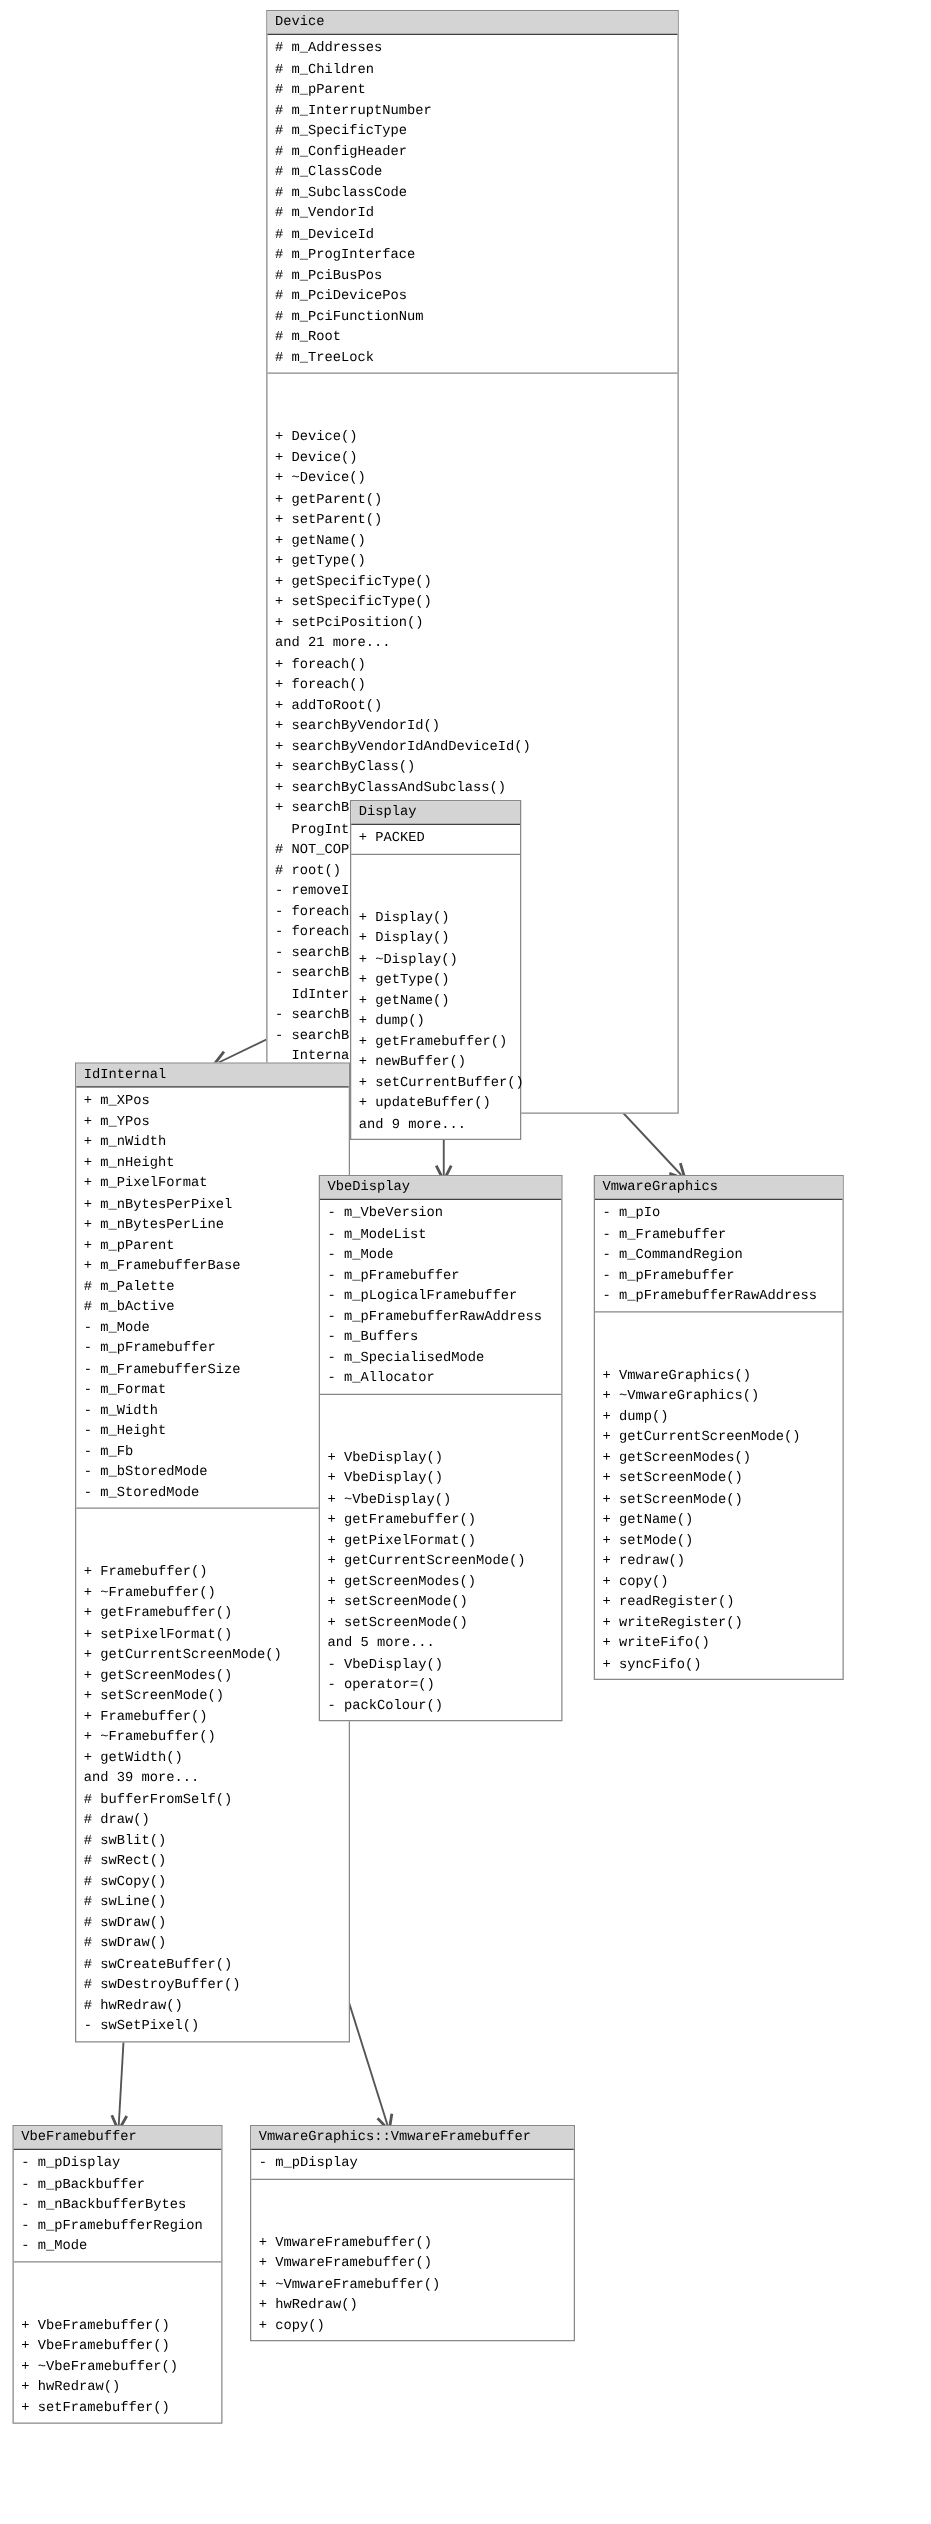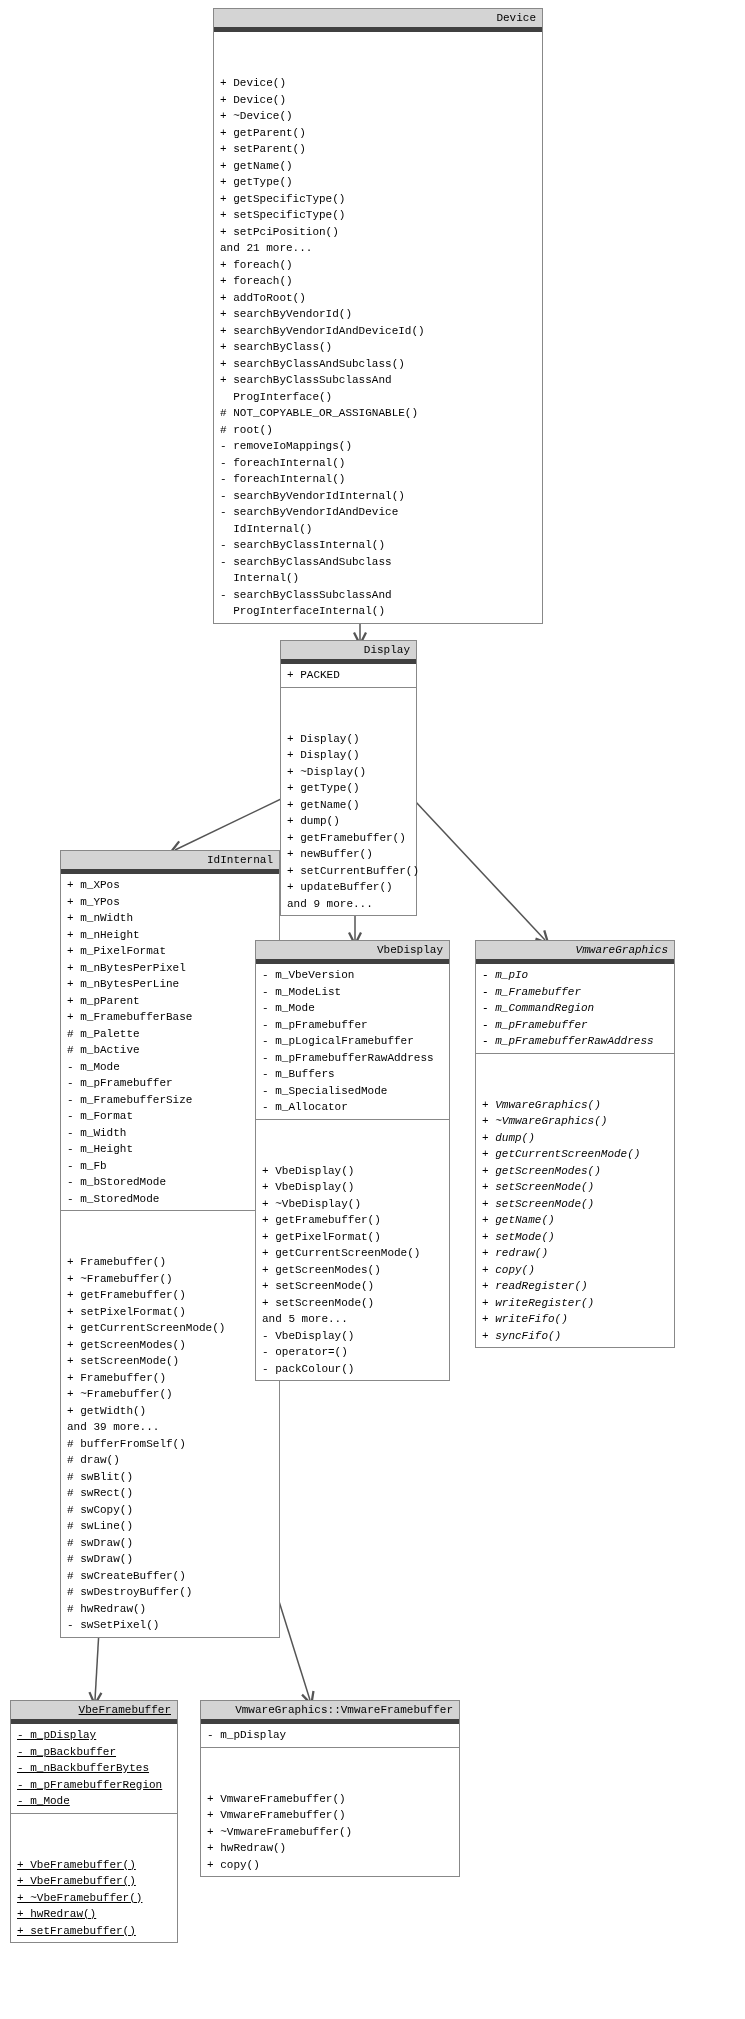--- a/index.html
+++ b/index.html
@@ -15,23 +15,23 @@
       min-height: 2019px;
       background: #ffffff;
     }
     .uml-box {
       position: absolute;
       border: 1px solid #888;
       background: #ffffff;
     }
     .uml-box-header {
       background: #d4d4d4;
-      border-bottom: 5px solid #404040;
+      border-bottom: 1px solid #404040;
       padding: 3px 6px;
-      text-align: right;
+      text-align: left;
       font-weight: normal;
     }
     .uml-box-section {
       padding: 3px 6px;
       border-bottom: 1px solid #888;
       line-height: 1.5;
       white-space: pre;
     }
     .uml-box-section:last-child {
       border-bottom: none;
@@ -71,20 +71,36 @@
       <marker id="open-tri" markerWidth="10" markerHeight="10" refX="6" refY="5" orient="auto">
         <path d="M 1 1 L 9 5 L 1 9" fill="none" stroke="#555" stroke-width="1.5"></path>
       </marker>
     </defs>
   </svg>
 
   <div style="position:absolute; left:289px; top:49px; font-size:11px;">Children</div>
 
   <div class="uml-box" style="left:213px; top:8px; width:330px;">
     <div class="uml-box-header">Device</div>
+    <div class="uml-box-section"># m_Addresses
+# m_Children
+# m_pParent
+# m_InterruptNumber
+# m_SpecificType
+# m_ConfigHeader
+# m_ClassCode
+# m_SubclassCode
+# m_VendorId
+# m_DeviceId
+# m_ProgInterface
+# m_PciBusPos
+# m_PciDevicePos
+# m_PciFunctionNum
+# m_Root
+# m_TreeLock</div>
     <div class="uml-box-section">+ Device()
 + Device()
 + ~Device()
 + getParent()
 + setParent()
 + getName()
 + getType()
 + getSpecificType()
 + setSpecificType()
 + setPciPosition()
@@ -195,21 +211,21 @@
 + getCurrentScreenMode()
 + getScreenModes()
 + setScreenMode()
 + setScreenMode()
 and 5 more...
 - VbeDisplay()
 - operator=()
 - packColour()</div>
   </div>
 
-  <div class="uml-box" style="left:475px; top:940px; width:200px;font-style:italic;">
+  <div class="uml-box" style="left:475px; top:940px; width:200px;">
     <div class="uml-box-header">VmwareGraphics</div>
     <div class="uml-box-section">- m_pIo
 - m_Framebuffer
 - m_CommandRegion
 - m_pFramebuffer
 - m_pFramebufferRawAddress</div>
     <div class="uml-box-section">+ VmwareGraphics()
 + ~VmwareGraphics()
 + dump()
 + getCurrentScreenMode()
@@ -219,21 +235,21 @@
 + getName()
 + setMode()
 + redraw()
 + copy()
 + readRegister()
 + writeRegister()
 + writeFifo()
 + syncFifo()</div>
   </div>
 
-  <div class="uml-box" style="left:10px; top:1700px; width:168px;text-decoration:underline;">
+  <div class="uml-box" style="left:10px; top:1700px; width:168px;">
     <div class="uml-box-header">VbeFramebuffer</div>
     <div class="uml-box-section">- m_pDisplay
 - m_pBackbuffer
 - m_nBackbufferBytes
 - m_pFramebufferRegion
 - m_Mode</div>
     <div class="uml-box-section">+ VbeFramebuffer()
 + VbeFramebuffer()
 + ~VbeFramebuffer()
 + hwRedraw()

